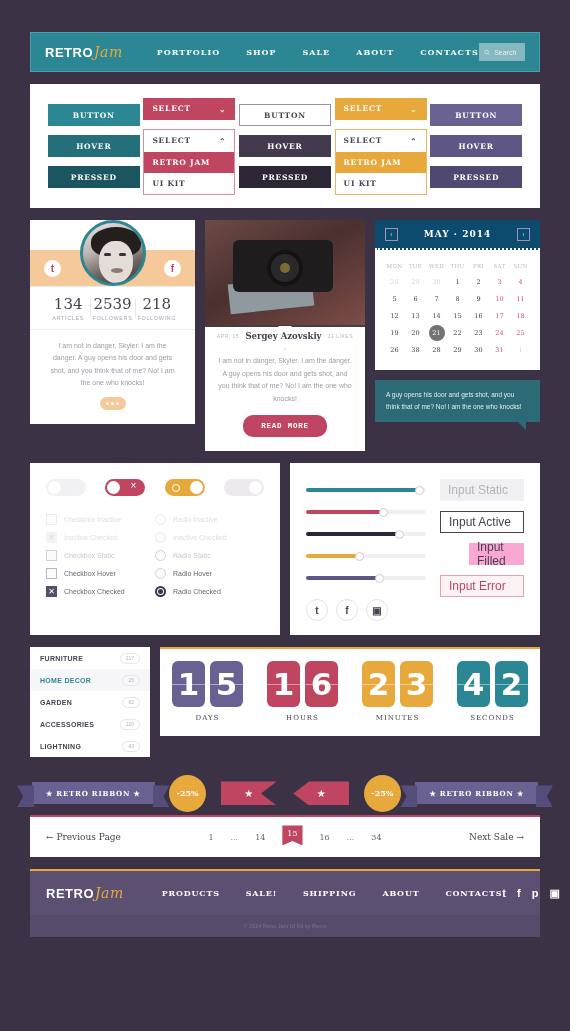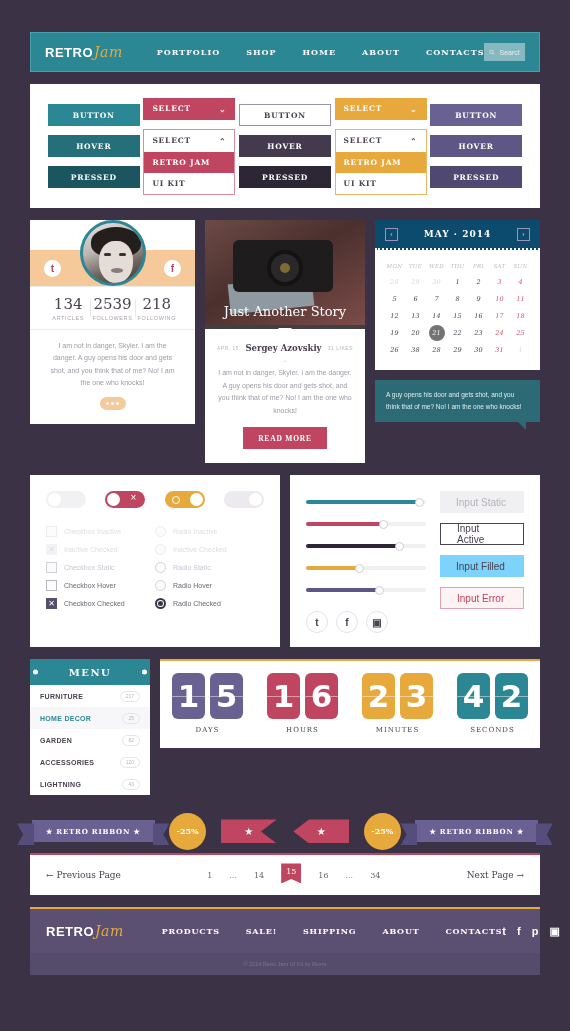--- a/index.html
+++ b/index.html
@@ -80,44 +80,44 @@
 
   .post { width: 160px; background: #fff; }
   .post-img { height: 105px; position: relative; overflow: hidden;
               background: linear-gradient(150deg,#6d4a46 0%,#4a302e 45%,#7d4c48 100%); }
   .post-img .cam { position:absolute; left:28px; top:20px; width:100px; height:52px; background:#1e1c1d; border-radius:6px; }
   .post-img .lens { position:absolute; left:62px; top:30px; width:36px; height:36px; border-radius:50%; background:#2b2829; border:4px solid #141213; }
   .post-img .lens:after { content:''; position:absolute; left:9px; top:9px; width:10px; height:10px; border-radius:50%; background:#7d6a36; }
   .post-img .plate { position:absolute; left:24px; top:60px; width:84px; height:30px; background:#8e9aa0; transform:rotate(-6deg); }
   .post-img .ttl { position: absolute; bottom: 6px; width: 100%; text-align: center;
                    font-family: "DejaVu Serif", serif; font-size: 13px; color: #fff; }
-  .post-body { border-top: 4px solid #404040; padding: 14px 12px 14px; position: relative; }
+  .post-body { border-top: 2px solid #404040; padding: 4px 12px 14px; position: relative; }
   .post-body:before { content:''; position:absolute; left:50%; top:-1px; transform:translateX(-50%);
                       border-left:7px solid transparent; border-right:7px solid transparent; border-top:7px solid #fff; }
   .meta { display: flex; align-items: center; justify-content: space-between; }
   .meta .date { font-size: 5px; color: #b9b5bf; letter-spacing: .5px; }
   .meta .author { font-size: 8.5px; font-weight: bold; color: #4a4151; font-family: "DejaVu Serif", serif; }
   .meta .likes { font-size: 5px; color: #b9b5bf; letter-spacing: .5px; }
   .sep { text-align: center; color: #d6d2da; font-size: 6px; margin: 5px 0 3px; }
   .excerpt { font-size: 7px; line-height: 1.8; color: #9f9aa6; text-align: center; }
   .readmore { margin: 10px auto 0; width: 84px; height: 22px; background: #bf4560; color: #fff;
               display: flex; align-items: center; justify-content: center;
-              font-size: 7.5px; letter-spacing: .8px; font-weight: bold; font-family: Liberation Serif, serif; }
+              font-size: 7.5px; letter-spacing: .8px; font-weight: bold; font-family: Liberation Mono, monospace; border-radius: 10px; }
 
   .calwrap { width: 165px; }
   .cal { background: #fff; }
   .cal-head { height: 30px; background: #0c4a6e; display: flex; align-items: center; justify-content: center;
               position: relative; border-bottom: 2px dotted #fff; }
   .cal-head .t { color: #fff; font-size: 9px; font-weight: bold; letter-spacing: 1px; font-family: "DejaVu Serif", serif; }
   .cal-nav { position: absolute; width: 13px; height: 13px; border: 1px solid #9a93bb; color: #cfcade;
              font-size: 7px; display: flex; align-items: center; justify-content: center; }
   .cal-nav.prev { left: 10px; } .cal-nav.next { right: 10px; }
   .cal-grid { padding: 8px 9px 12px; }
   .cal-row { display: flex; }
-  .cal-row div { flex: 1; text-align: center; font-size: 6.5px; color: #4a4151; padding: 4.5px 0; font-family: "DejaVu Serif", serif; font-style: italic; }
+  .cal-row div { flex: 1; text-align: center; font-size: 6.5px; color: #4a4151; padding: 4.5px 0; font-family: "DejaVu Serif", serif; }
   .cal-row.dow div { color: #bcb8c3; font-size: 5.5px; letter-spacing: .3px; }
   .cal-row div.mut { color: #d8d5dd; }
   .cal-row div.wk { color: #d1506a; }
   .cal-row div.sel { position: relative; color: #fff; }
   .cal-row div.sel span { position: absolute; left: 50%; top: 50%; transform: translate(-50%,-50%);
                           width: 16px; height: 16px; border-radius: 50%; background: #737373;
                           display: flex; align-items: center; justify-content: center; }
   .bubble { margin-top: 10px; background: #2c6b75; padding: 9px 11px; position: relative; }
   .bubble p { color: #dfeef0; font-size: 6.5px; line-height: 1.85; }
   .bubble:after { content:''; position:absolute; right: 14px; bottom: -8px;
@@ -153,24 +153,24 @@
 
   .sliders { width: 120px; }
   .sl { height: 22px; display: flex; align-items: center; position: relative; }
   .sl .track { width: 100%; height: 4px; border-radius: 2px; background: #f0eff2; }
   .sl .fill { position: absolute; left: 0; height: 4px; border-radius: 2px; }
   .sl .knob { position: absolute; width: 9px; height: 9px; border-radius: 50%; background: #fff; border: 1.5px solid #cfccd5; }
   .socials { display: flex; gap: 8px; margin-top: 10px; }
   .socials .s { width: 22px; height: 22px; border-radius: 50%; border: 1px solid #e4e2e7; color: #4a4151;
                 display: flex; align-items: center; justify-content: center; font-size: 10px; font-weight: bold; }
   .inputs { flex: 1; display: flex; flex-direction: column; gap: 10px; }
-  .inp { height: 22px; display: flex; align-items: center; padding: 0 16px; font-size: 10px; }
+  .inp { height: 22px; display: flex; align-items: center; padding: 0 8px; font-size: 12px; }
   .inp.static { background: #f0eff2; color: #b6b2bd; }
   .inp.active { background: #fff; border: 1px solid #4a4151; color: #4a4151; }
-  .inp.filled { background: #7dd3fc; color: #4a4151; }
+  .inp.filled { background: #f9a8d4; color: #4a4151; margin-left: 29px; }
   .inp.error { background: #fdf2f4; border: 1px solid #dfa4b2; color: #bf4560; }
 
   
   .midrow { margin-top: 12px; display: flex; gap: 10px; align-items: flex-start; }
   .menu { width: 120px; background: #fff; }
   .menu-hd { height: 26px; background: #2c8794; color: #fff; display: flex; align-items: center; justify-content: center;
              font-family: "DejaVu Serif", serif; font-size: 10px; letter-spacing: 1.5px; font-weight: bold; position: relative; }
   .menu-hd:before, .menu-hd:after { content:''; position:absolute; top:50%; transform:translateY(-50%);
              width:5px; height:5px; border-radius:50%; background:#fff; }
   .menu-hd:before { left:3px; } .menu-hd:after { right:3px; }
@@ -229,21 +229,21 @@
 
 <div class="page">
 
   <div class="header">
     <div class="logo">
       <span>RETRO</span><span class="jam">Jam</span>
     </div>
     <div class="nav">
       <a>PORTFOLIO</a>
       <a>SHOP</a>
-      <a>HOME</a>
+      <a>SALE</a>
       <a>ABOUT</a>
       <a>CONTACTS</a>
     </div>
     <div class="search">
       <svg width="9" height="9" viewBox="0 0 16 16">
         <circle cx="6.5" cy="6.5" r="4.5" fill="none" stroke="#eef6f7" stroke-width="1.6"></circle>
         <line x1="10" y1="10" x2="14" y2="14" stroke="#eef6f7" stroke-width="1.6"></line>
       </svg>
       <input type="text" placeholder="Search" style="">
     </div>
@@ -329,21 +329,20 @@
           <i></i>
           <i></i>
         </div>
     </div>
 
     <div class="post">
       <div class="post-img">
         <div class="plate"></div>
           <div class="cam"></div>
           <div class="lens"></div>
-        <div class="ttl">Just Another Story</div>
       </div>
       <div class="post-body">
         <div class="meta">
           <span class="date">APR, 15</span>
           <span class="author">Sergey Azovskiy</span>
           <span class="likes">31 LIKES</span>
         </div>
         <div class="sep">•</div>
         <div class="excerpt">I am not in danger, Skyler. I am the danger. A guy opens his door and gets shot, and you think that of me? No! I am the one who knocks!</div>
         <div class="readmore">READ MORE</div>
@@ -525,21 +524,20 @@
         <div class="inp static">Input Static</div>
         <div class="inp active">Input Active</div>
         <div class="inp filled">Input Filled</div>
         <div class="inp error">Input Error</div>
       </div>
     </div>
   </div>
 
   <div class="midrow">
     <div class="menu">
-      <div class="menu-hd">MENU</div>
       <div class="mrow">
         <span class="t">FURNITURE</span>
         <span class="c">217</span>
       </div>
       <div class="mrow active">
         <span class="t">HOME DECOR</span>
         <span class="c">25</span>
       </div>
       <div class="mrow">
         <span class="t">GARDEN</span>
@@ -614,21 +612,21 @@
     <div class="pg">←  Previous Page</div>
     <div class="pnums">
       <span class="n">1</span>
       <span class="n">...</span>
       <span class="n">14</span>
       <span class="n cur">15</span>
       <span class="n">16</span>
       <span class="n">...</span>
       <span class="n">34</span>
     </div>
-    <div class="pg">Next Page  →</div>
+    <div class="pg">Next Sale  →</div>
   </div>
 
   <div class="footer">
     <div class="f-main">
       <div class="logo">
         <span>RETRO</span><span class="jam">Jam</span>
       </div>
       <div class="f-nav">
         <a>PRODUCTS</a>
         <a>SALE!</a>

